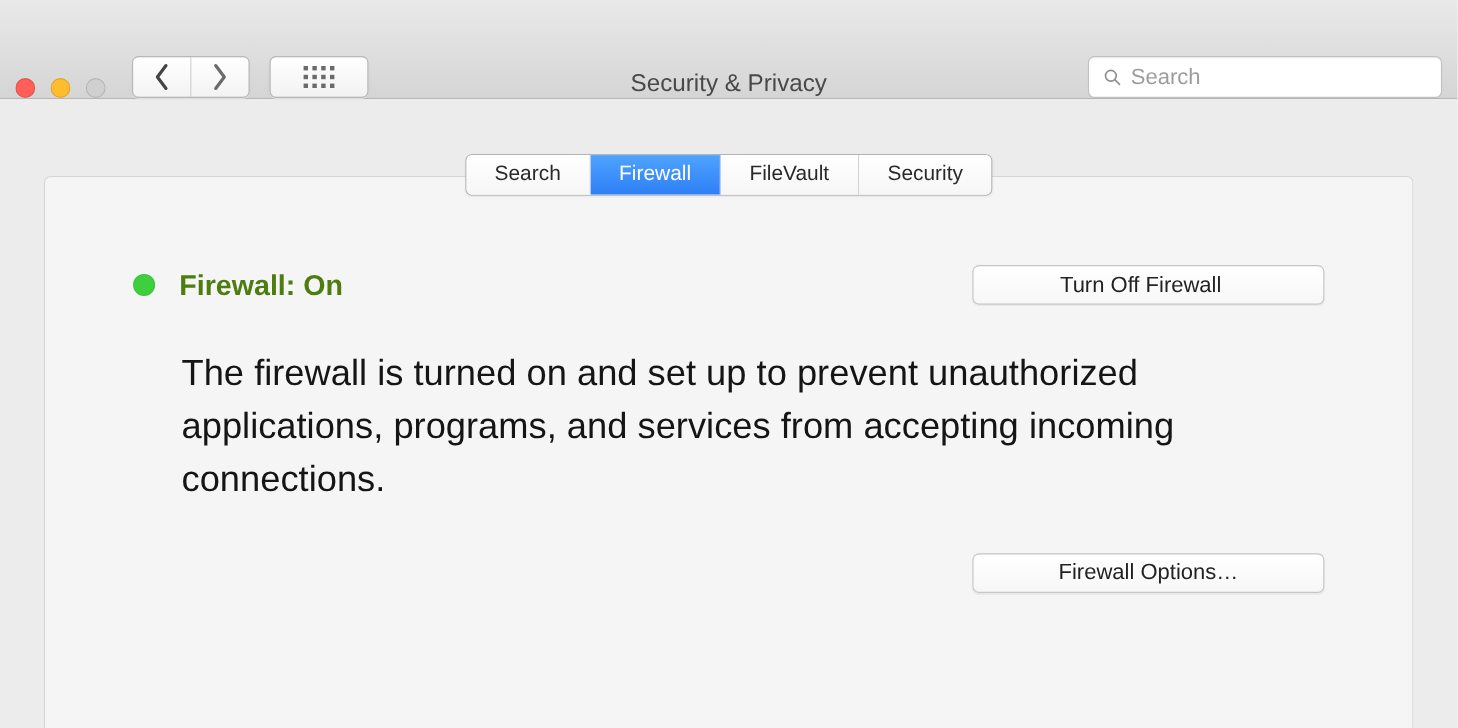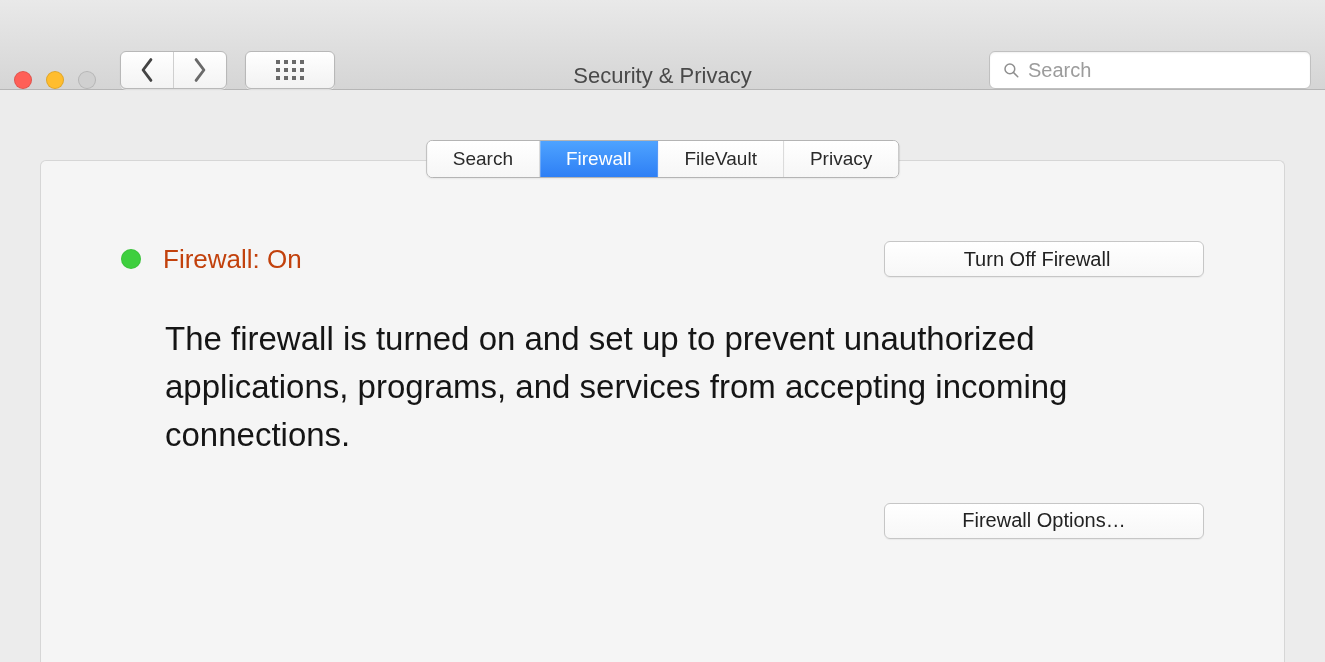--- a/index.html
+++ b/index.html
@@ -130,21 +130,21 @@
     .status-row {
       display:flex; align-items:center;
       margin-bottom: 38px;
     }
     .status-dot {
       width: 20px; height:20px; border-radius:50%;
       background: #3ecf3e;
       margin-right: 22px;
       box-shadow: inset 0 0 0 1px rgba(0,0,0,.06);
     }
-    .status-text { font-size: 26px; font-weight: 400; color:#c2410c; }
+    .status-text { font-size: 26px; font-weight: 700; color:#4d7c0f; }
 
     .mac-button {
       display:inline-flex; align-items:center; justify-content:center;
       height: 36px; min-width: 320px;
       padding: 0 26px;
       border: 1px solid #c6c6c6;
       border-radius: 6px;
       background: linear-gradient(to bottom, #ffffff, #f7f7f7);
       font-size: 20px; color:#222;
       box-shadow: 0 1px 1px rgba(0,0,0,.05);
@@ -213,21 +213,21 @@
     <input type="text" placeholder="Search" style="">
   </div>
 </div>
 
 <div class="content">
 
   <div class="tabs">
     <div class="tab">Search</div>
     <div class="tab active">Firewall</div>
     <div class="tab">FileVault</div>
-    <div class="tab">Privacy</div>
+    <div class="tab">Security</div>
   </div>
 
   <div class="panel">
     <div class="panel-inner">
 
       <div class="status-row">
         <div class="status-dot"></div>
         <div class="status-text">Firewall: On</div>
         <div class="mac-button right">Turn Off Firewall</div>
       </div>

